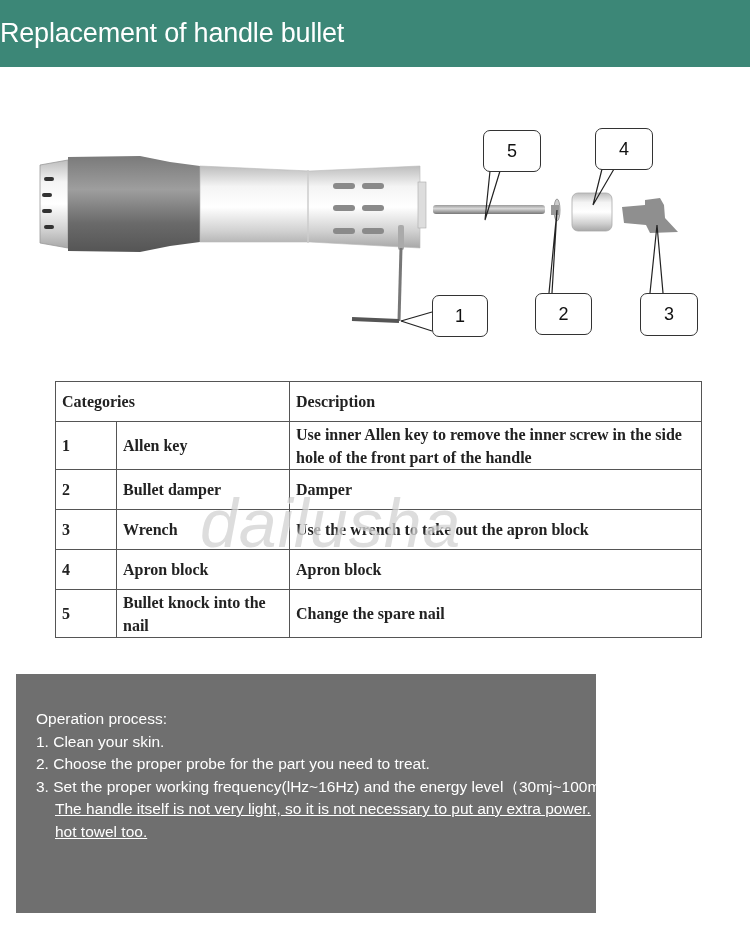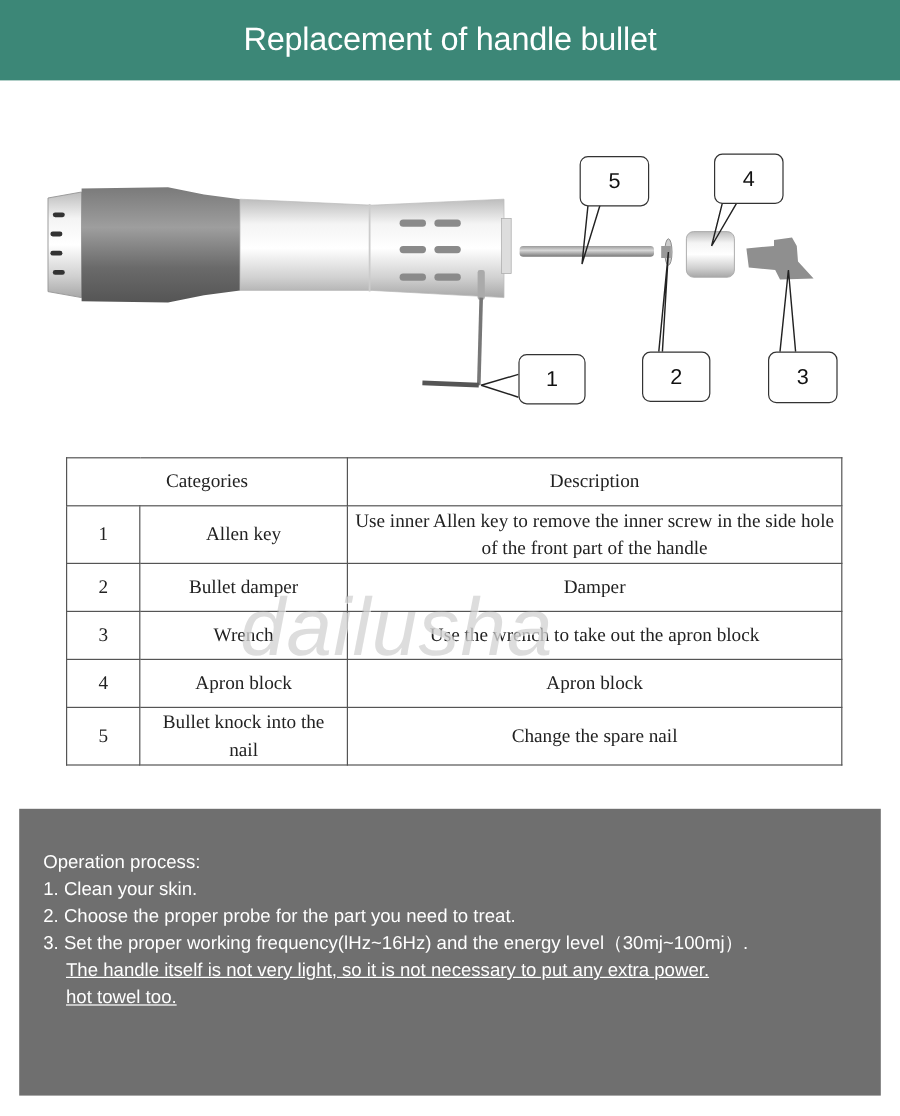--- a/index.html
+++ b/index.html
@@ -2,60 +2,60 @@
 <html><head>
 <meta charset="utf-8">
 <style>
   * { margin: 0; padding: 0; box-sizing: border-box; }
   html, body { width: 750px; height: 930px; background: #ffffff; overflow: hidden; }
   body { position: relative; font-family: "Liberation Sans", sans-serif; }
 
   .header {
     position: absolute; left: 0; top: 0; width: 750px; height: 67px;
     background: #3c8777; color: #ffffff;
-    display: flex; align-items: center; justify-content: center;
+    display: flex; align-items: center; justify-content: flex-start;
     font-family: "Liberation Sans", sans-serif; font-size: 27px;
     letter-spacing: -0.2px;
   }
 
   .diagram { position: absolute; left: 0; top: 67px; width: 750px; height: 300px; }
   .diagram svg { position: absolute; left: 0; top: 0; }
 
   .callout {
     position: absolute; border: 1.6px solid #333; border-radius: 7px; background: #fff;
     display: flex; align-items: center; justify-content: center;
     font-family: "Liberation Sans", sans-serif; font-size: 18px; color: #111;
   }
 
   .spec-table {
     position: absolute; left: 55px; top: 381px; width: 647px;
     border-collapse: collapse;
     font-family: "Liberation Serif", serif; font-size: 16px; color: #222;
   }
   .spec-table td, .spec-table th {
-    border: 1.3px solid #555; text-align: center; vertical-align: middle;
-    font-weight: normal; line-height: 23px; padding: 0 6px;
+    border: 1.3px solid #555; text-align: left; vertical-align: middle;
+    font-weight: bold; line-height: 23px; padding: 0 6px;
   }
   .spec-table th { height: 40px; }
   .col-num { width: 61px; }
   .col-name { width: 173px; }
   .row-1 td { height: 48px; }
   .row-2 td, .row-3 td, .row-4 td { height: 40px; }
   .row-5 td { height: 48px; }
 
   .watermark {
     position: absolute; left: 200px; top: 488px; width: 330px; height: 70px;
     font-family: Liberation Sans, sans-serif; font-style: italic; font-size: 68px;
     color: rgba(180,180,180,0.45); letter-spacing: 1px; pointer-events: none;
     line-height: 70px; white-space: nowrap;
     text-shadow: 1px 1px 0 rgba(255,255,255,0.6);
   }
 
   .process-box {
-    position: absolute; left: 16px; top: 674px; width: 718px; height: 239px;
+    position: absolute; left: 16px; top: 674px; width: 580px; height: 239px;
     background: #6f6f6f; color: #ffffff;
     font-family: "Liberation Sans", sans-serif; font-size: 15.5px; line-height: 22.5px;
     padding: 34px 0 0 20px;
   }
   .process-box .line { white-space: nowrap; }
   .process-box .indent { padding-left: 19px; text-decoration: underline; }
 </style>
 </head>
 <body>
 

